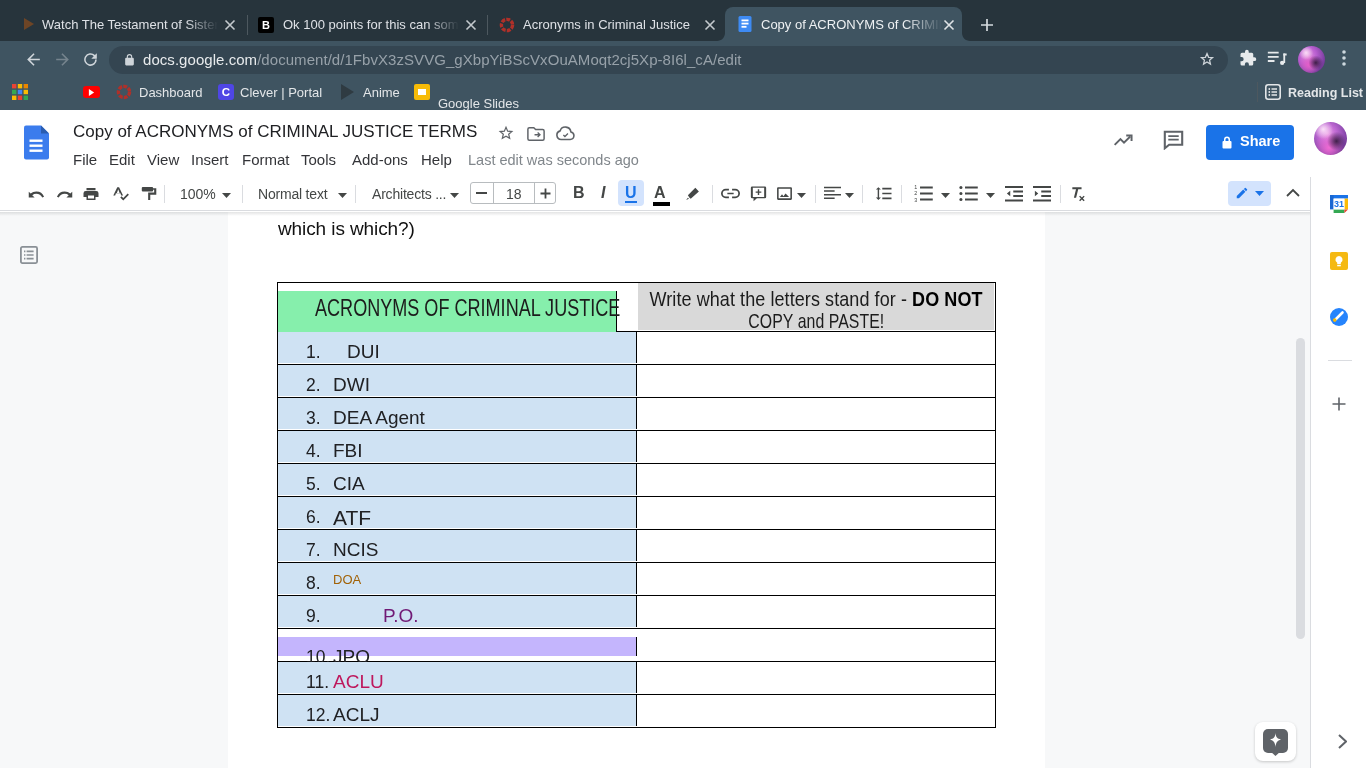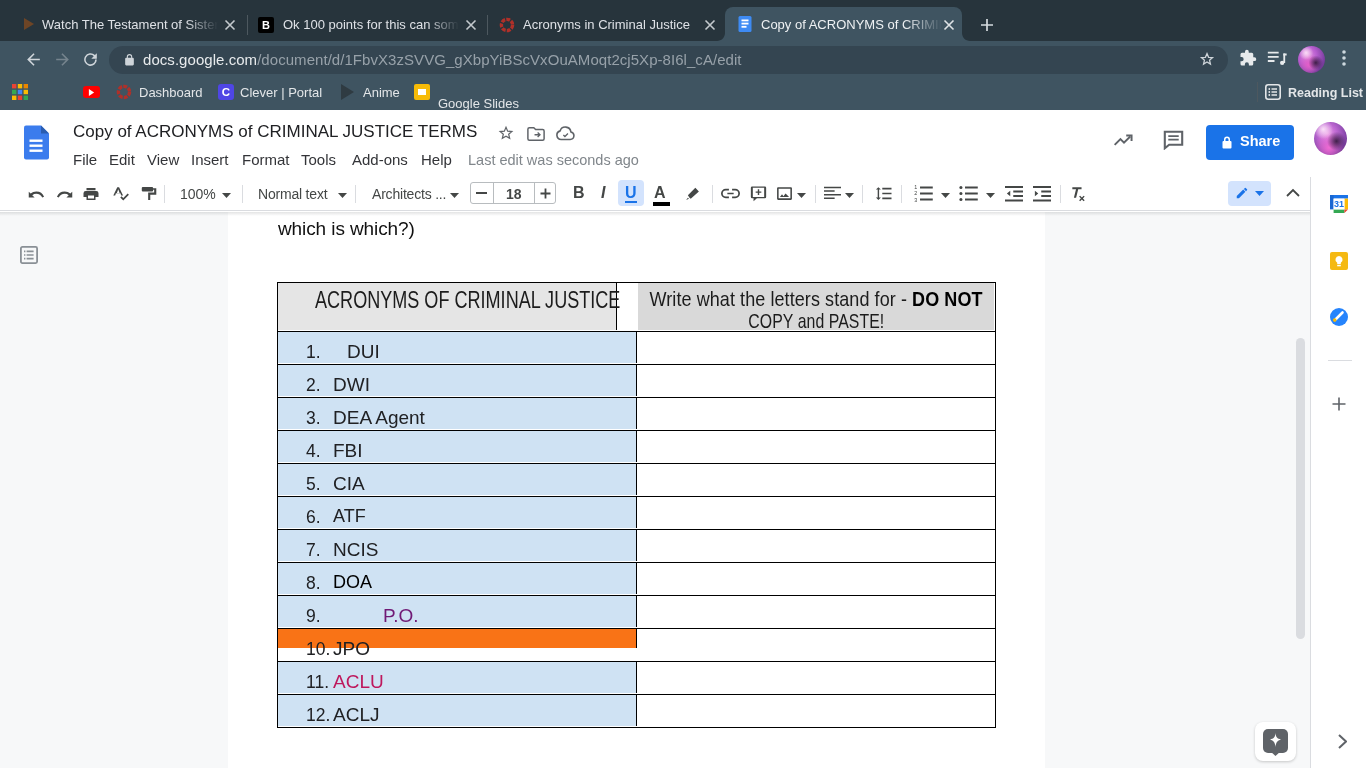--- a/index.html
+++ b/index.html
@@ -249,21 +249,21 @@
   <div class="abs" style="left:258px;top:9px;font-size:14px;letter-spacing:-0.2px;color:#444746;">Normal text</div>
   <svg class="abs" style="left:338px;top:16px" width="9" height="5" viewBox="0 0 9 5">
       <path d="M0 0h9L4.5 5z" fill="#444746"></path>
     </svg>
   <div class="dsep" style="left:355px;"></div>
   <div class="abs" style="left:372px;top:9px;font-size:14px;letter-spacing:-0.2px;color:#444746;">Architects ...</div>
   <svg class="abs" style="left:450px;top:16px" width="9" height="5" viewBox="0 0 9 5">
       <path d="M0 0h9L4.5 5z" fill="#444746"></path>
     </svg>
 
-  <div class="abs" style="left:470px;top:5px;width:86px;height:22px;border:1px solid #b8bcbf;border-radius:3px;font-weight:bold;">
+  <div class="abs" style="left:470px;top:5px;width:86px;height:22px;border:1px solid #b8bcbf;border-radius:3px;">
     <div class="abs" style="left:22px;top:0;width:1px;height:20px;background:#b8bcbf;"></div>
     <div class="abs" style="left:63px;top:0;width:1px;height:20px;background:#b8bcbf;"></div>
     <div class="abs" style="left:5px;top:9px;width:11px;height:1.8px;background:#444746;"></div>
     <div class="abs" style="left:35px;top:3px;font-size:14px;color:#444746;">18</div>
     <svg class="abs" style="left:69px;top:4.5px" width="11" height="11" viewBox="0 0 11 11">
         <path d="M5.5 0.5v10M0.5 5.5h10" stroke="#444746" stroke-width="1.8"></path>
       </svg>
   </div>
   <div class="abs" style="left:573px;top:7px;font-size:16px;font-weight:bold;color:#444746;">B</div>
   <div class="abs" style="left:601px;top:7px;font-size:16px;font-style:italic;font-weight:bold;color:#444746;">I</div>
@@ -357,21 +357,21 @@
   <div id="page"></div>
   <div class="shadow"></div>
   <svg class="abs" style="left:20px;top:34px" width="18" height="18" viewBox="0 0 18 18">
       <rect x="0.9" y="0.9" width="16.2" height="16.2" rx="1.5" fill="none" stroke="#8a9096" stroke-width="1.8"></rect>
       <path d="M6.6 5.4h7M6.6 9h7M6.6 12.6h7" stroke="#8a9096" stroke-width="1.6"></path>
       <path d="M4 5.4h1.4M4 9h1.4M4 12.6h1.4" stroke="#8a9096" stroke-width="1.6"></path>
     </svg>
   <div class="abs" style="left:278px;top:5.5px;font-size:19px;letter-spacing:-0.1px;color:#111;">which is which?)</div>
 
   <div class="abs" style="left:277px;top:70px;width:719px;height:49.5px;border:1.4px solid #000;">
-    <div class="abs" style="left:0;top:0;width:339px;height:46.7px;background:#e5e5e5;border-right:1.4px solid #000;">
+    <div class="abs" style="left:0;top:8px;width:339px;height:46.7px;background:#86efac;border-right:1.4px solid #000;">
       <div class="abs" style="left:37px;top:4px;font-size:21px;white-space:nowrap;color:#1c1c1c;transform:scale(0.86,1.1);transform-origin:left top;">ACRONYMS OF CRIMINAL JUSTICE</div>
     </div>
     <div class="abs" style="left:359.9px;top:0;width:356.3px;height:46.7px;background:#d9d9d9;">
       <div class="abs" style="left:0;top:5px;width:100%;text-align:center;font-size:18px;line-height:20px;color:#1c1c1c;transform:scale(1,1.12);transform-origin:50% 0;letter-spacing:0.08px;">Write what the letters stand for - <b style="color:#000;">DO NOT</b><br><span style="display:inline-block;transform:scaleX(0.88);">COPY and PASTE!</span></div>
     </div>
   </div>
   <div id="rows">
       <div class="abs" style="left:277px;top:119.5px;width:719px;height:33px;border:1.4px solid #000;border-top:none;">
         <div class="abs" style="left:0;top:0;width:359px;height:31.6px;background:#cfe2f3;border-right:1.4px solid #000;">
           <span class="abs" style="left:28px;top:10px;font-size:17.5px;color:#202124;">1.</span>
@@ -398,43 +398,43 @@
       </div>
       <div class="abs" style="left:277px;top:251.5px;width:719px;height:33px;border:1.4px solid #000;border-top:none;">
         <div class="abs" style="left:0;top:0;width:359px;height:31.6px;background:#cfe2f3;border-right:1.4px solid #000;">
           <span class="abs" style="left:28px;top:10px;font-size:17.5px;color:#202124;">5.</span>
           <span class="abs" style="left:55px;top:9px;font-size:19px;color:#202124;">CIA</span>
         </div>
       </div>
       <div class="abs" style="left:277px;top:284.5px;width:719px;height:33px;border:1.4px solid #000;border-top:none;">
         <div class="abs" style="left:0;top:0;width:359px;height:31.6px;background:#cfe2f3;border-right:1.4px solid #000;">
           <span class="abs" style="left:28px;top:10px;font-size:17.5px;color:#202124;">6.</span>
-          <span class="abs" style="left:55px;top:9px;font-size:18px;color:#202124;">ATF</span>
+          <span class="abs" style="left:55px;top:9px;font-size:21px;color:#202124;">ATF</span>
         </div>
       </div>
       <div class="abs" style="left:277px;top:317.5px;width:719px;height:33px;border:1.4px solid #000;border-top:none;">
         <div class="abs" style="left:0;top:0;width:359px;height:31.6px;background:#cfe2f3;border-right:1.4px solid #000;">
           <span class="abs" style="left:28px;top:10px;font-size:17.5px;color:#202124;">7.</span>
           <span class="abs" style="left:55px;top:9px;font-size:19px;color:#202124;">NCIS</span>
         </div>
       </div>
       <div class="abs" style="left:277px;top:350.5px;width:719px;height:33px;border:1.4px solid #000;border-top:none;">
         <div class="abs" style="left:0;top:0;width:359px;height:31.6px;background:#cfe2f3;border-right:1.4px solid #000;">
           <span class="abs" style="left:28px;top:10px;font-size:17.5px;color:#202124;">8.</span>
-          <span class="abs" style="left:55px;top:9px;font-size:18px;color:#000000;text-align:center;">DOA</span>
+          <span class="abs" style="left:55px;top:9px;font-size:13px;color:#a16207;text-align:center;">DOA</span>
         </div>
       </div>
       <div class="abs" style="left:277px;top:383.5px;width:719px;height:33px;border:1.4px solid #000;border-top:none;">
         <div class="abs" style="left:0;top:0;width:359px;height:31.6px;background:#cfe2f3;border-right:1.4px solid #000;">
           <span class="abs" style="left:28px;top:10px;font-size:17.5px;color:#202124;">9.</span>
           <span class="abs" style="left:73px;top:9px;font-size:19px;color:#701a75;margin-left:32px;">P.O.</span>
         </div>
       </div>
       <div class="abs" style="left:277px;top:416.5px;width:719px;height:33px;border:1.4px solid #000;border-top:none;">
-        <div class="abs" style="left:0;top:0;width:359px;height:19px;background:#f97316;border-right:1.4px solid #000;">
+        <div class="abs" style="left:0;top:8px;width:359px;height:19px;background:#c4b5fd;border-right:1.4px solid #000;">
           <span class="abs" style="left:28px;top:10px;font-size:17.5px;color:#202124;">10.</span>
           <span class="abs" style="left:55px;top:9px;font-size:19px;color:#202124;">JPO</span>
         </div>
       </div>
       <div class="abs" style="left:277px;top:449.5px;width:719px;height:33px;border:1.4px solid #000;border-top:none;">
         <div class="abs" style="left:0;top:0;width:359px;height:31.6px;background:#cfe2f3;border-right:1.4px solid #000;">
           <span class="abs" style="left:28px;top:10px;font-size:17.5px;color:#202124;">11.</span>
           <span class="abs" style="left:55px;top:9px;font-size:19px;color:#be185d;text-align:center;">ACLU</span>
         </div>
       </div>

